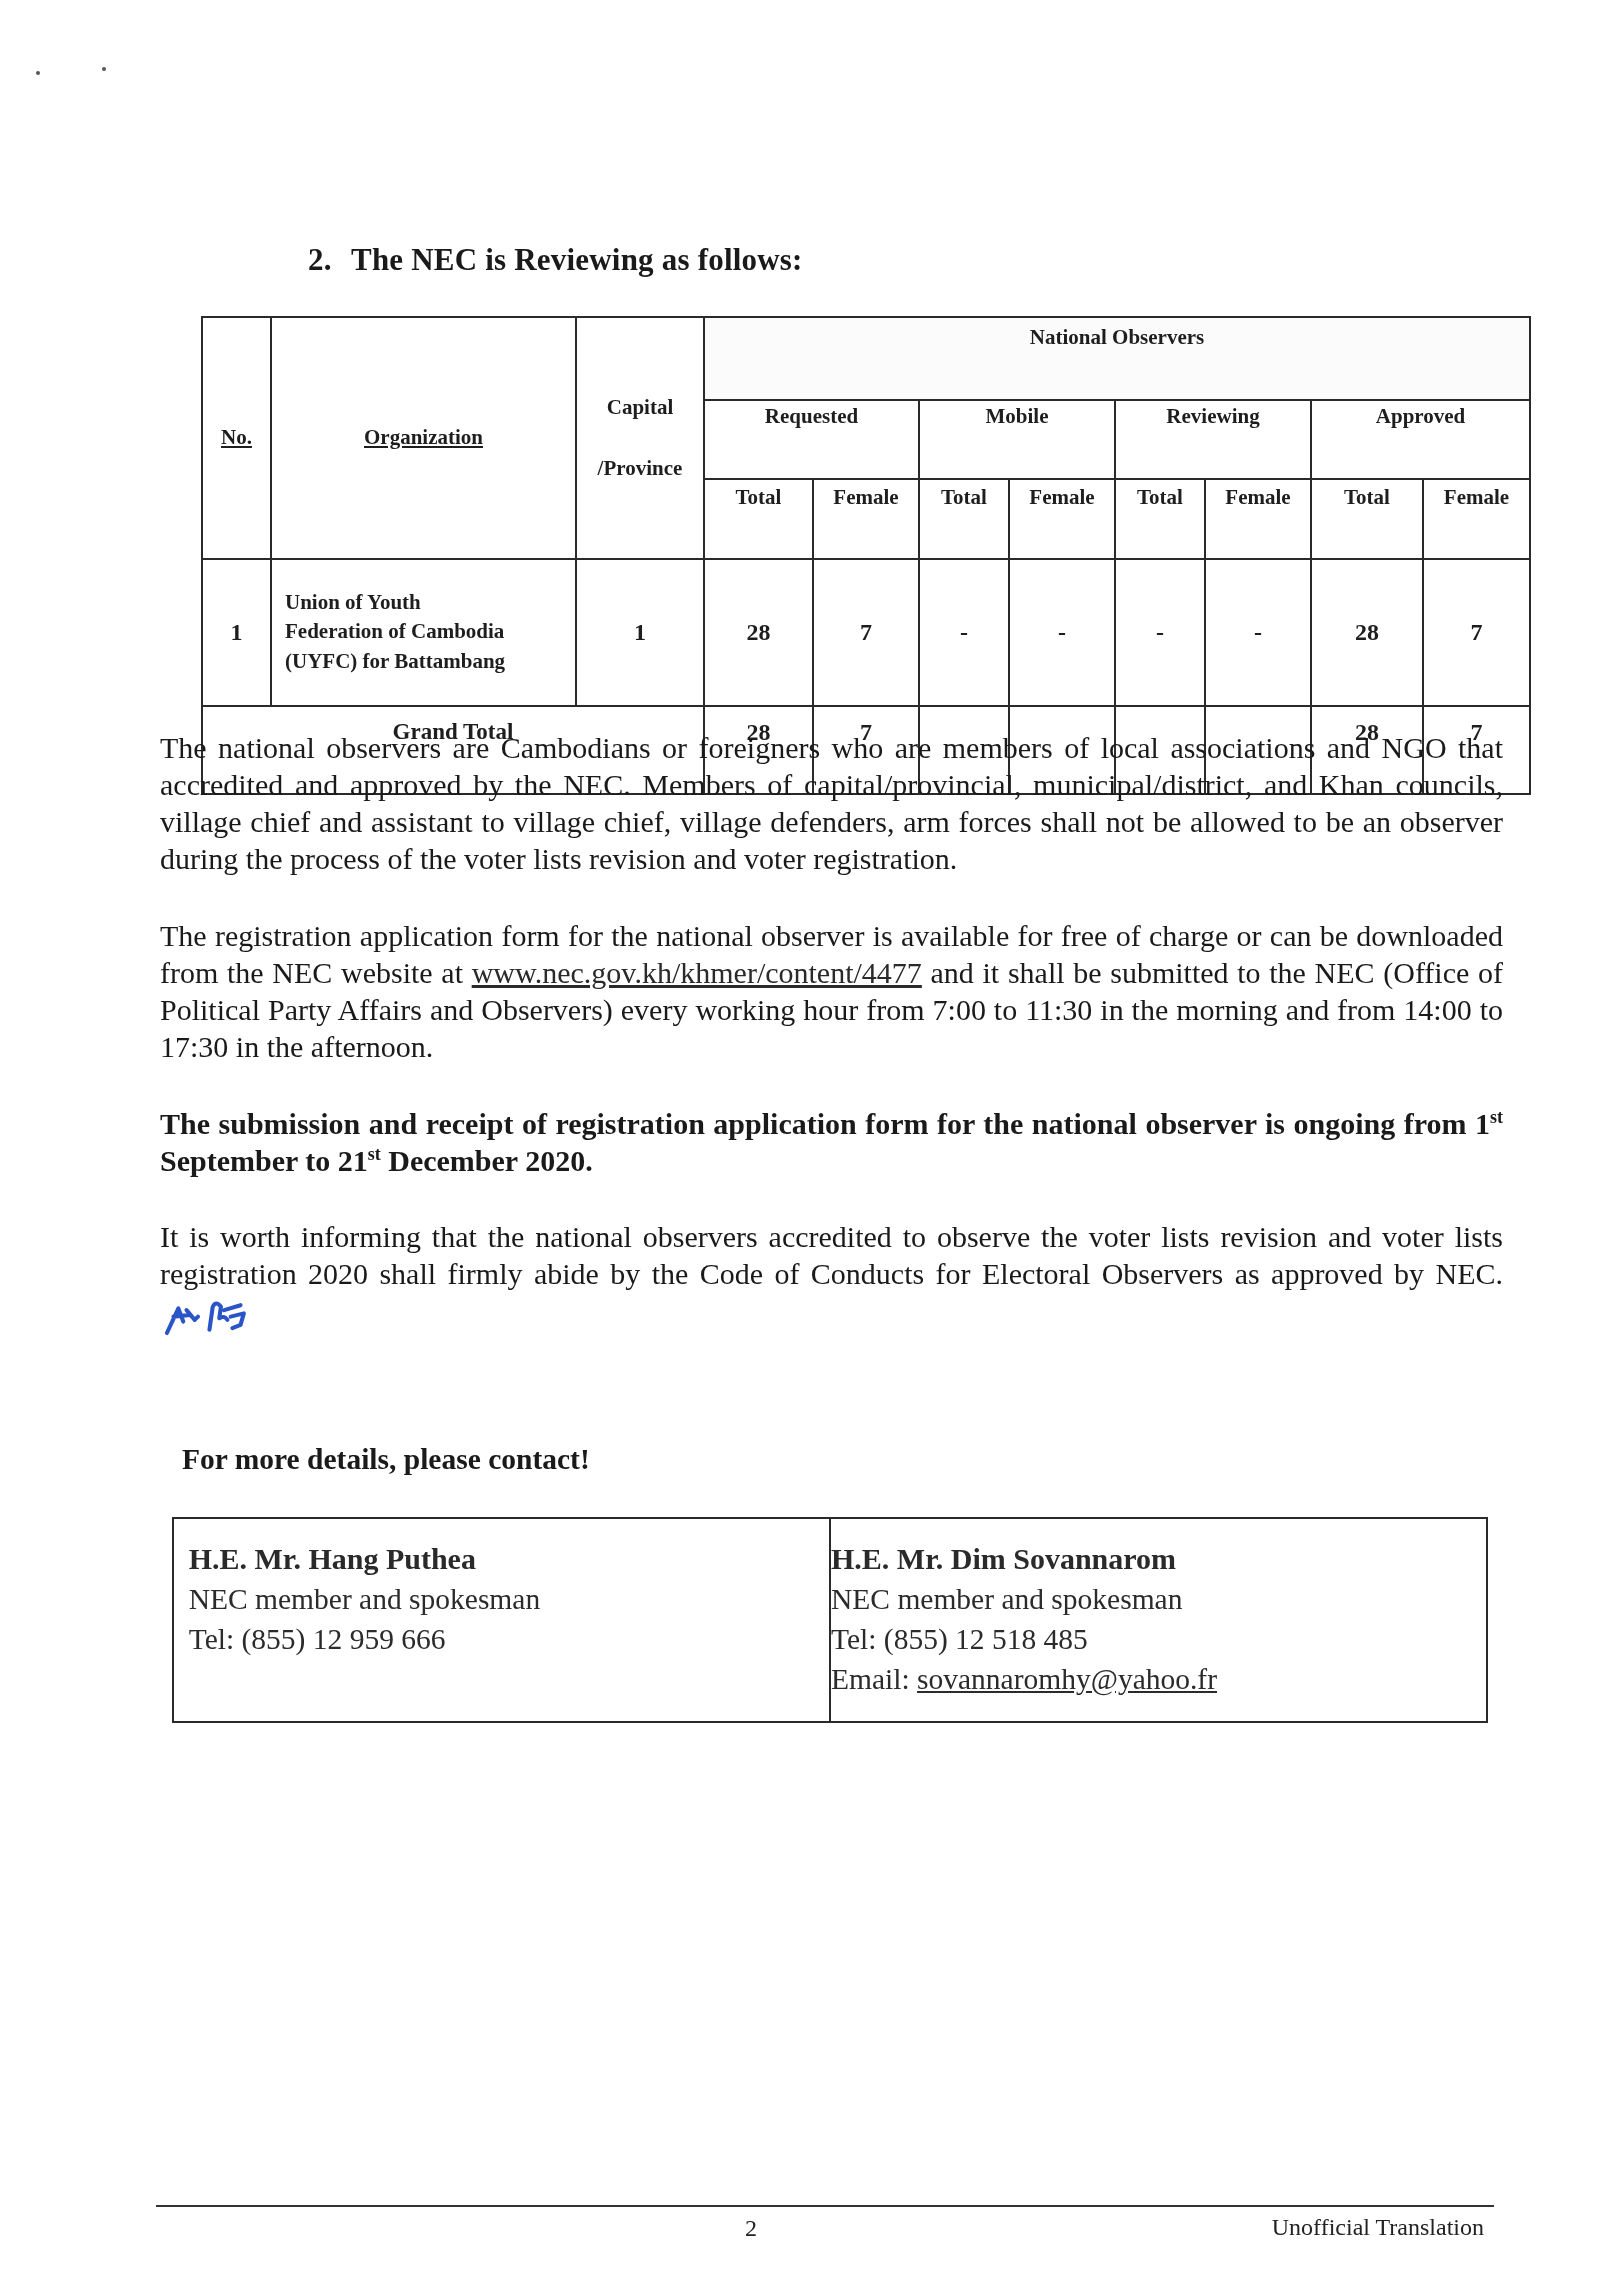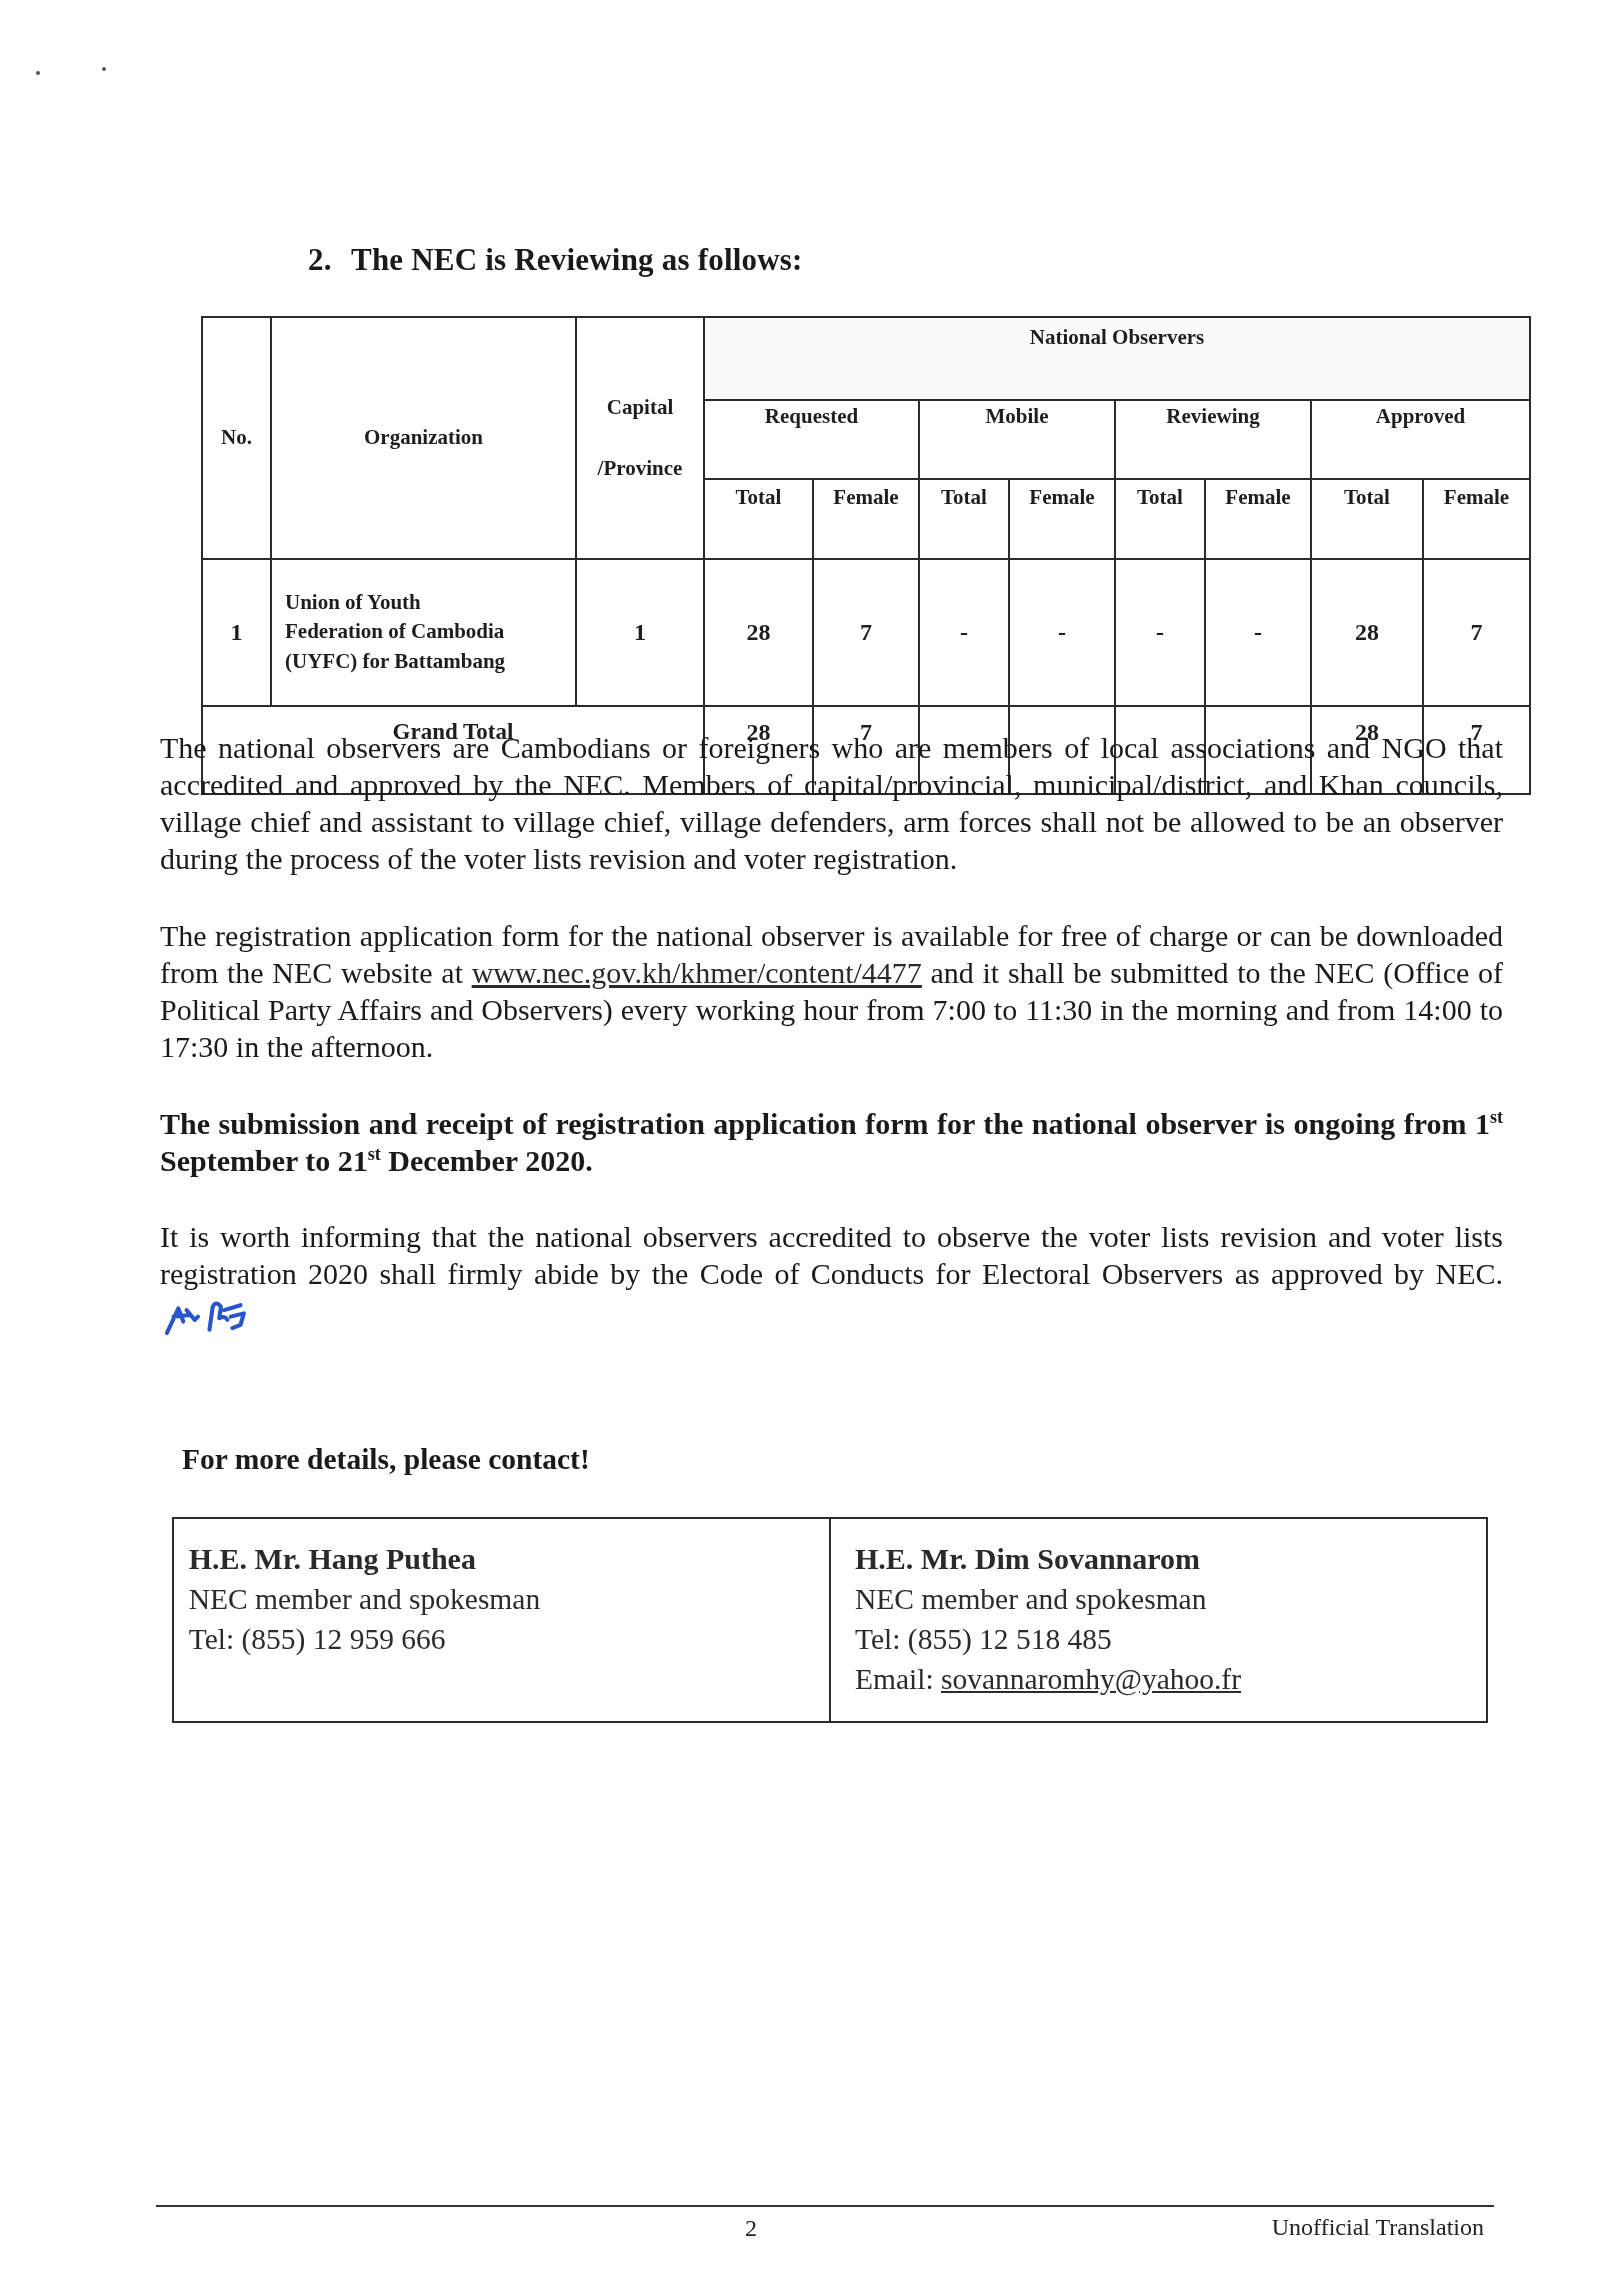--- a/index.html
+++ b/index.html
@@ -20,21 +20,21 @@
     position: absolute; left: 201px; top: 316px;
     width: 1329px; height: 368px;
     border-collapse: collapse; table-layout: fixed;
     font-family: "Liberation Sans Narrow", "Liberation Serif", serif;
   }
   table.review td, table.review th {
     border: 2px solid #2a2a2a; padding: 12px; text-align: center; font-weight: bold;
     font-size: 21px; color: #1e1e1e;
   }
   table.review th { vertical-align: top; }
-  .th-no, .th-org { vertical-align: middle !important; }
+  .th-no, .th-org { vertical-align: middle !important; text-decoration: underline; }
   .th-cap { vertical-align: middle !important; line-height: 61px; }
   .th-sub { height: 62px; padding-top: 3.3px !important; }
   .th-leaf { height: 61px; padding-top: 4.9px !important; }
   .nat-obs { height: 62px; padding-top: 6.5px !important; background: #fbfbfb; }
   .row-org td { height: 121px; vertical-align: middle; }
   .org-cell { text-align: left !important; padding-left: 13px !important; line-height: 29.5px; }
   .num-cell { font-size: 24px !important; }
   .row-total td { height: 62px; vertical-align: top; padding-top: 4.9px; border-radius: 14px; }
   .grand-label { font-size: 23px !important; }
 
@@ -50,21 +50,21 @@
 
   .contact-heading {
     position: absolute; left: 170px; top: 1431px; margin: 12px;
     font-weight: bold; font-size: 29.5px;
   }
   .contact-box {
     position: absolute; left: 172px; top: 1517px; width: 1316px; height: 206px;
     border: 2px solid #2a2a2a; box-sizing: border-box; display: flex;
   }
   .contact-card { flex: 0 0 655px; padding: 19.6px 0 0 14.7px; box-sizing: border-box; font-size: 29.5px; line-height: 40px; color: #2b2b2b; }
-  .contact-card + .contact-card { flex: 1; border-left: 2px solid #2a2a2a; padding-left: 24px; }
+  .contact-card + .contact-card { flex: 1; border-left: 2px solid #2a2a2a; padding-left: 0; }
   .contact-name { font-weight: bold; font-size: 30px; color: #2a2a2a; }
   .contact-card a { color: #2b2b2b; text-decoration: underline; }
 
   
   .footer-rule { position: absolute; left: 156px; top: 2205px; width: 1338px; height: 0; border-top: 2.5px solid #333; }
   .page-number { position: absolute; left: 745px; top: 2215px; font-size: 24px; color: #222; }
   .footer-note { position: absolute; right: 139px; top: 2214px; font-size: 24px; color: #222; }
 </style>
 </head>
 <body>

